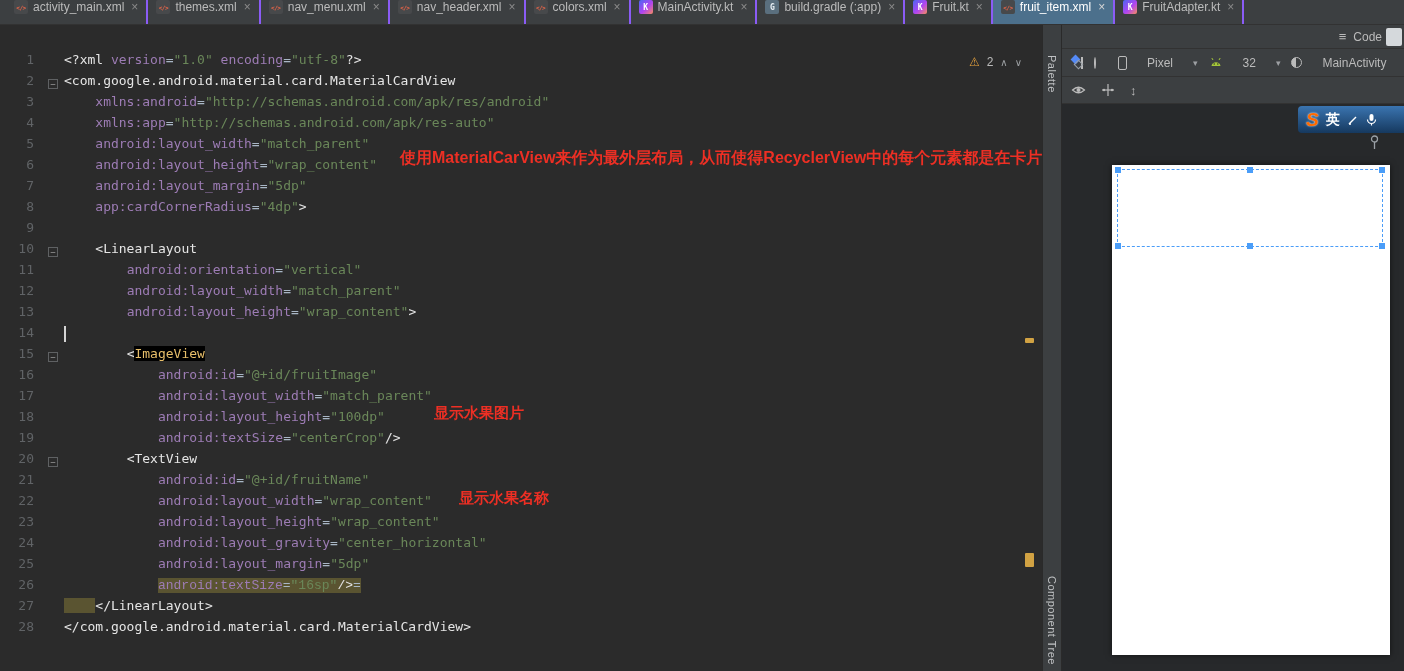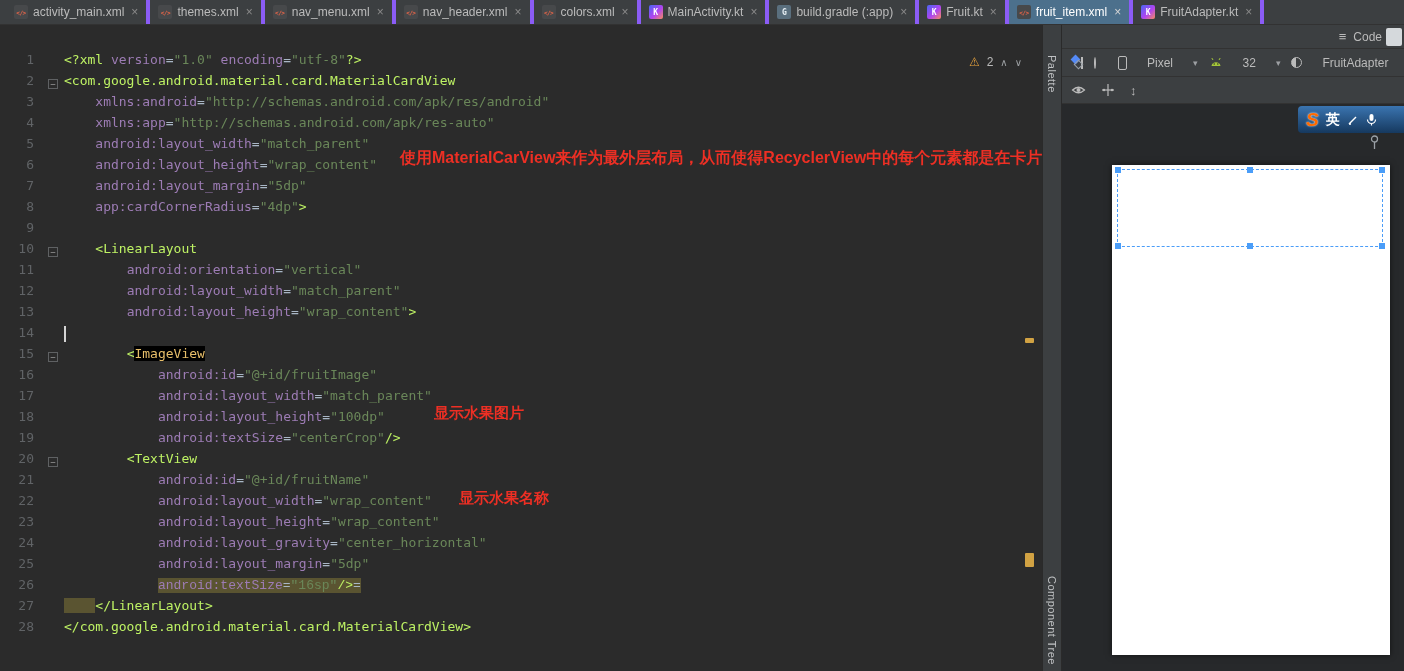--- a/index.html
+++ b/index.html
@@ -4,22 +4,22 @@
 <style>
   * { margin:0; padding:0; box-sizing:border-box; }
   html,body { width:1404px; height:671px; overflow:hidden; background:#2b2b2b;
               font-family:"Liberation Sans", sans-serif; }
   body { position:relative; }
 
   
   .tabbar { position:absolute; left:0; top:0; width:1404px; height:25px;
             background:#3c3f41; border-bottom:1px solid #323232;
             display:flex; align-items:stretch; padding-left:6px; }
-  .tab { display:flex; align-items:center; gap:5px; padding:0 8px;
-         font-size:12px; color:#bbbbbb; border-right:4px solid #8b5cf6; cursor:default; white-space:nowrap; }
+  .tab { display:flex; gap:5px; padding:0 8px;
+         font-size:12px; color:#bbbbbb; border-right:2px solid #8b5cf6; cursor:default; white-space:nowrap; }
   .tab.active { background:#4c708c; color:#ffffff; }
   .ficon { width:14px; height:14px; border-radius:2px; display:inline-flex;
            align-items:center; justify-content:center; font-weight:bold; flex:none;
            font-family:"DejaVu Sans Mono",monospace; }
   .ficon-xml { color:#e96548; background:#47494b; font-size:6px; letter-spacing:-0.5px; }
   .ficon-kotlin { background:linear-gradient(135deg,#4a67f3,#b044f1 55%,#f88c5e); color:#fff; font-size:8px; }
   .ficon-gradle { background:#5a6f7e; color:#e8f0f5; font-size:8px; }
   .tclose { color:#8a8a8a; font-size:12px; margin-left:2px; }
   .tab.active .tclose { color:#d5d5d5; }
 
@@ -28,21 +28,21 @@
             background:#2b2b2b; overflow:hidden; }
   .code-lines { position:absolute; left:0; top:27px; right:0; }
   .cline { display:flex; height:21px; line-height:21px;
            font:13px "DejaVu Sans Mono", monospace; white-space:pre; }
   .ln { width:46px; text-align:right; padding-right:12px; color:#606366; flex:none; }
   .foldcol { width:18px; flex:none; position:relative; }
   .foldbox { position:absolute; left:2px; top:6px; width:10px; height:10px;
              border:1px solid #5f6163; color:#9a9a9a; font-size:9px; line-height:8px;
              text-align:center; background:#2b2b2b; }
   .toks { flex:1; }
-  .tok-tag  { color:#bef264; }
+  .tok-tag  { color:#e5e5e5; }
   .tok-taghl{ color:#e8bf6a; background:#000000; }
   .tok-attr { color:#9d7cb5; }
   .tok-str  { color:#6a8759; }
   .tok-eq   { color:#a9b7c6; }
   .tok-plain{ color:#a9b7c6; }
   .tok-hl   { background:#5a5431;font-family:Liberation Mono, monospace; }
   .tok-sel  { background:#5a5431; }
   .caret { display:inline-block; width:2px; height:16px; background:#d4d4d4;
            vertical-align:middle; }
 
@@ -251,21 +251,21 @@
         <line x1="4" y1="4" x2="2.8" y2="2" stroke="#a4c639" stroke-width="1"></line>
         <line x1="10" y1="4" x2="11.2" y2="2" stroke="#a4c639" stroke-width="1"></line>
         <circle cx="5.2" cy="8" r="0.7" fill="#2b2b2b"></circle>
         <circle cx="8.8" cy="8" r="0.7" fill="#2b2b2b"></circle>
       </svg>
       <span>32</span>
       <span class="chev">▾</span>
     </span>
     <span class="ddl">
       <span class="ic-theme"></span>
-      <span>FruitAdapter</span>
+      <span>MainActivity</span>
       <span class="chev">▾</span>
     </span>
   </div>
 
   <div class="dtool2">
     <svg width="15" height="14">
       <path d="M1.5 7 Q7.5 1.5 13.5 7 Q7.5 12.5 1.5 7 Z" fill="none" stroke="#bbbbbb" stroke-width="1.2"></path>
       <circle cx="7.5" cy="7" r="2" fill="#bbbbbb"></circle>
     </svg>
     <svg width="14" height="14">

